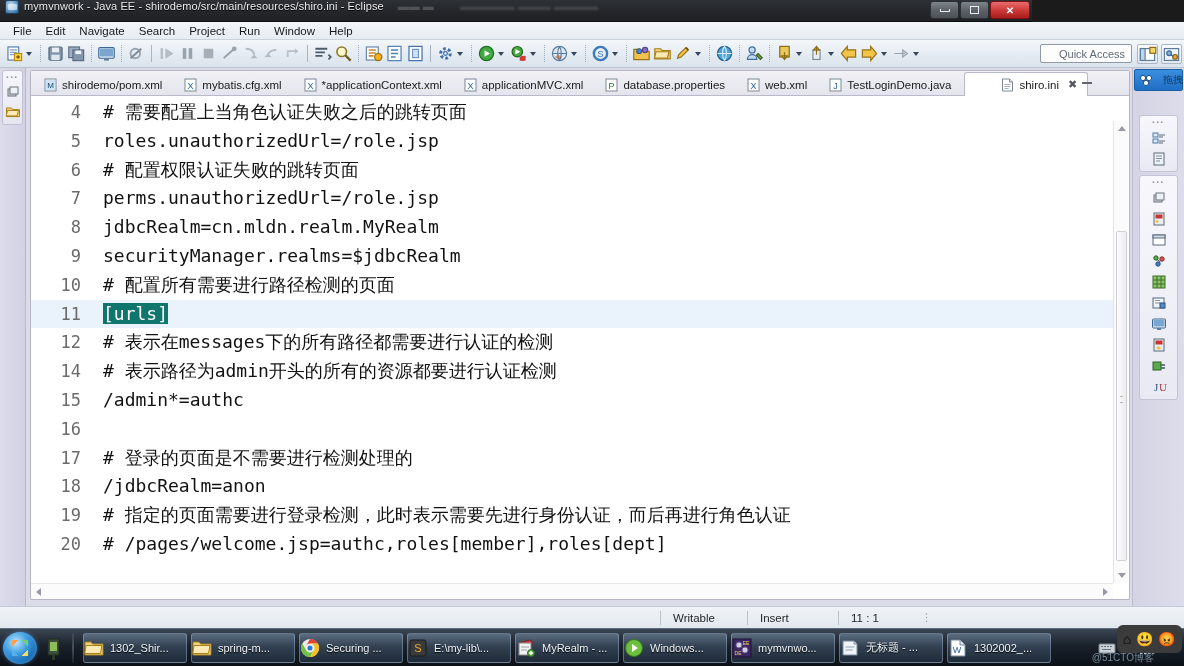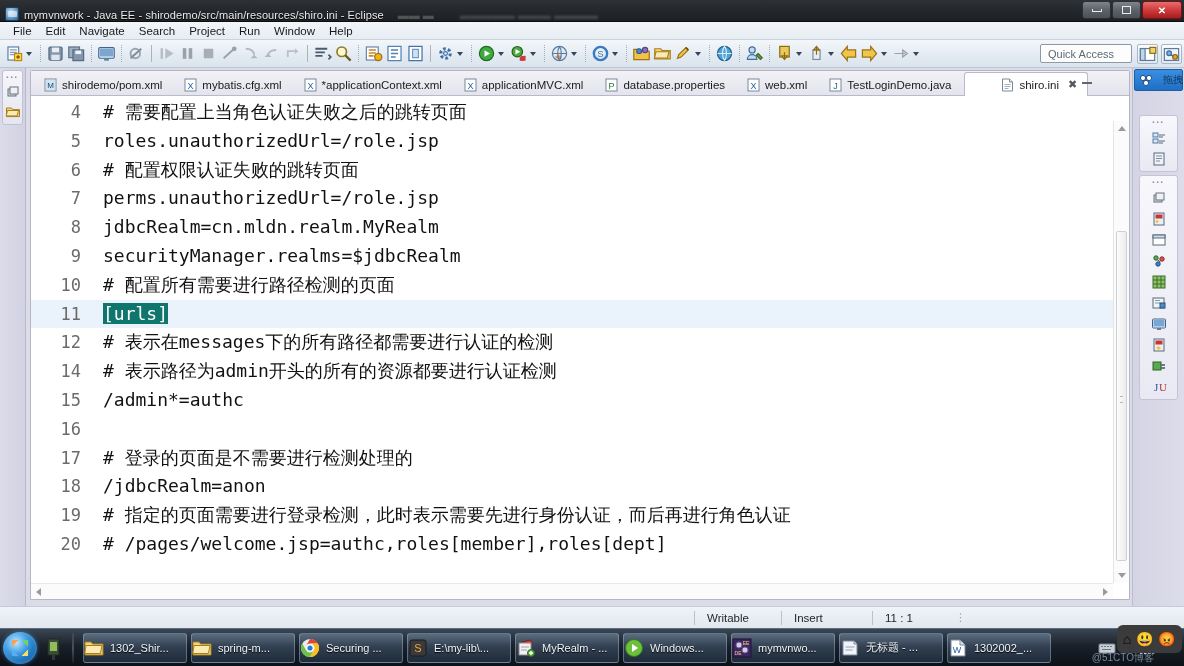--- a/index.html
+++ b/index.html
@@ -7,23 +7,23 @@
   body {
     font-family: "Liberation Sans", sans-serif;
     font-size: 12px;
     background: #000;
     -webkit-font-smoothing: antialiased;
   }
   #app { position:relative; width:1184px; height:666px; background:#1b1b1b; }
 
   
   .titlebar {
-    position:absolute; top:0; left:0; width:1184px; height:22px;
+    position:absolute; top:0; left:0; width:1032px; height:22px;
     background: linear-gradient(to bottom,#2e3136 0%,#25282c 45%,#1e2024 100%);
-    display:flex; align-items:flex-end;
+    display:flex; align-items:flex-start;
     border-bottom:1px solid #0c0d0f;
   }
   .tb-icon {
     width:14px; height:14px; margin-left:5px; margin-right:5px;
     background: radial-gradient(circle at 40% 35%, #cfe6f5 0%, #5b93c4 60%, #2b5c8c 100%);
     border:1px solid #20415f; border-radius:2px; flex:0 0 auto;
     position:relative;
   }
   .tb-icon:after{
     content:""; position:absolute; left:2px; top:3px; width:9px; height:6px;
@@ -80,21 +80,21 @@
   }
   .arrow-dn:after{
     content:""; position:absolute; left:1px; top:8px;
     border-left:3.5px solid transparent; border-right:3.5px solid transparent;
     border-top:4px solid #33465b;
   }
   .quick-access {
     position:absolute; right:52px; top:4px; width:92px; height:19px;
     background:#fdfdfd; border:1px solid #8d9aa6; border-radius:2px;
     font-size:11px; color:#5d6a77; display:flex; align-items:center;
-    padding-left:7px;
+    padding-left:18px;
   }
   .persp { position:absolute; right:2px; top:4px; display:flex; gap:3px; align-items:center;}
   .persp .pb {
     width:21px; height:20px; border:1px solid #a9b6c3; border-radius:2px;
     background:linear-gradient(to bottom,#fbfcfd,#e3eaf1);
   }
 
   
   .body {
     position:absolute; top:68px; left:0; width:1184px; height:538px;
@@ -223,21 +223,21 @@
     border:1px solid #c4c4d7; border-radius:3px;
     display:flex; flex-direction:column; align-items:center; gap:5px;
   }
   .rb-group .dots { font-size:6px; color:#8e8ea3; letter-spacing:2px; height:6px; line-height:6px;}
 
   
   .statusbar {
     position:absolute; top:606px; left:0; width:1184px; height:22px;
     background: linear-gradient(to bottom,#f0f3f7,#e2e8ef);
     border-top:1px solid #c3ccd6;
-    display:flex; align-items:center; font-size:11.5px; color:#23262a;padding-left:34px;
+    display:flex; align-items:center; font-size:11.5px; color:#23262a;
   }
   .st-cell { padding:0 12px; height:16px; display:flex; align-items:center; white-space:nowrap; }
   .st-div { width:1px; height:14px; background:#b9c2cb; }
   .st-dots { color:#93a0ac; letter-spacing:0; font-size:11px; }
 
   
   .taskbar {
     position:absolute; top:628px; left:0; width:1184px; height:38px;
     background: linear-gradient(to bottom, rgba(60,72,86,.97) 0%, rgba(26,33,43,.98) 45%, rgba(12,17,24,.99) 100%);
     display:flex; align-items:center;

